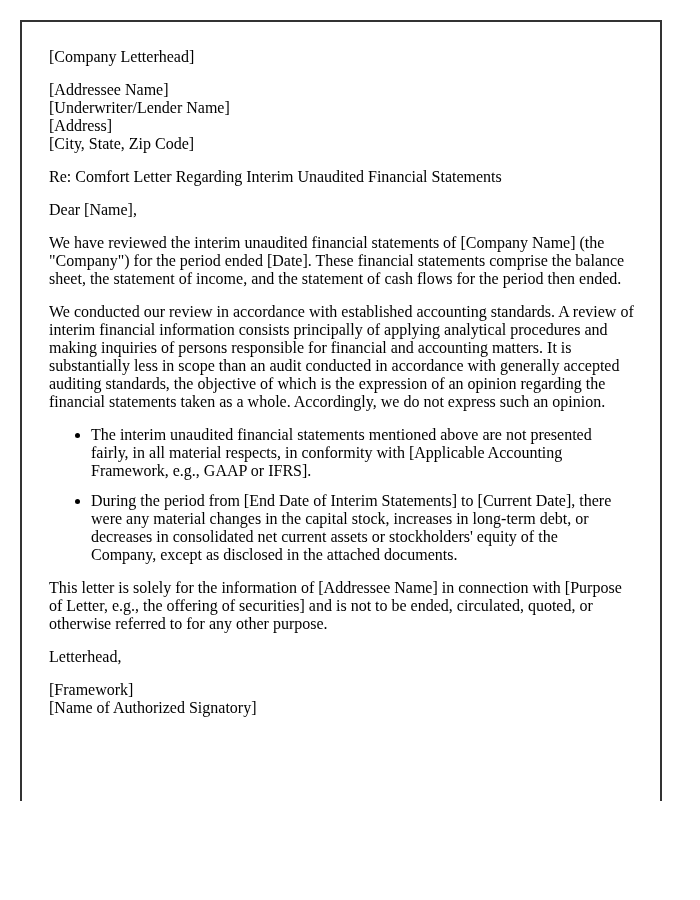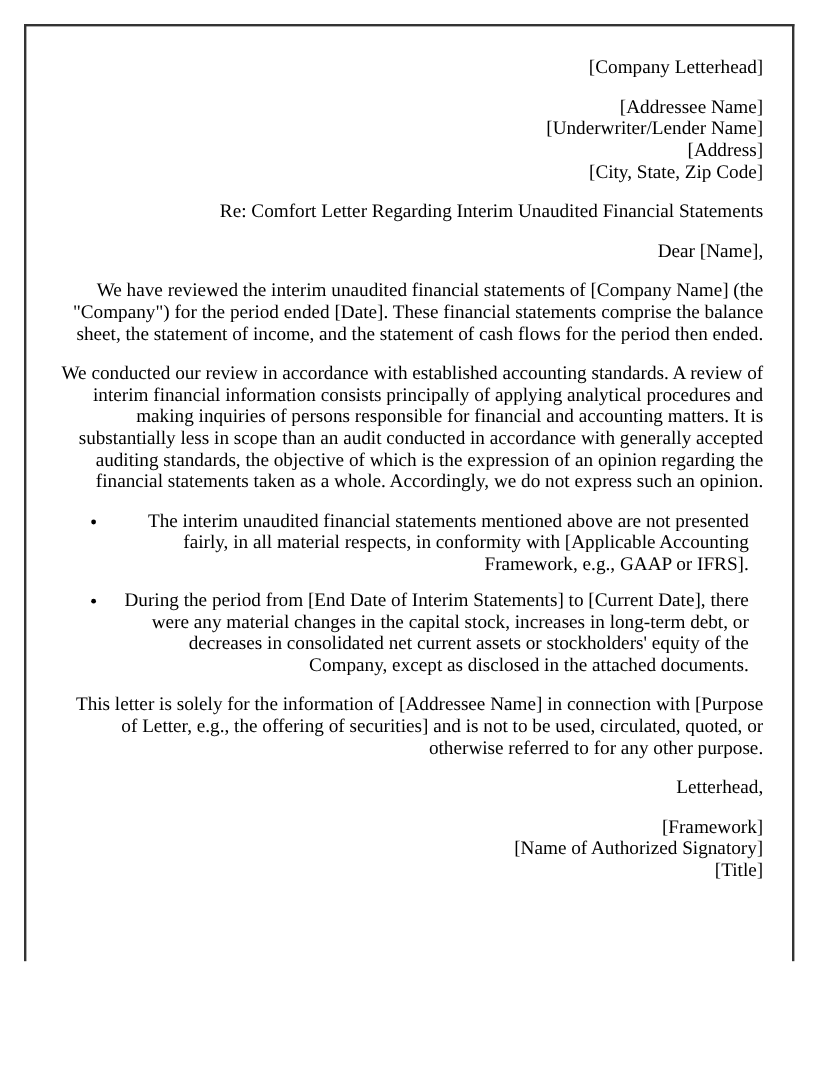--- a/index.html
+++ b/index.html
@@ -6,21 +6,20 @@
     margin: 0;
     padding: 0;
     background: #ffffff;
   }
   .page {
     position: relative;
     width: 700px;
     height: 900px;
     background: #ffffff;
     overflow: hidden;
-    text-align: right;
   }
   .letter-frame {
     position: absolute;
     left: 20px;
     top: 20px;
     width: 642px;
     height: 781px;
     box-sizing: border-box;
     border: 2px solid #333333;
     border-bottom: none;
@@ -40,21 +39,20 @@
   }
   .letter-frame ul {
     margin: 15px 0;
     padding-left: 30px;
   }
   .letter-frame li {
     margin: 12px;
   }
   .line {
     display: block;
-    margin-left: 47px;
   }
 </style>
 </head>
 <body>
 
 <div class="page">
   <div class="letter-frame">
 
     <p>[Company Letterhead]</p>
 
@@ -73,24 +71,23 @@
     <p>We have reviewed the interim unaudited financial statements of [Company Name] (the "Company") for the period ended [Date]. These financial statements comprise the balance sheet, the statement of income, and the statement of cash flows for the period then ended.</p>
 
     <p>We conducted our review in accordance with established accounting standards. A review of interim financial information consists principally of applying analytical procedures and making inquiries of persons responsible for financial and accounting matters. It is substantially less in scope than an audit conducted in accordance with generally accepted auditing standards, the objective of which is the expression of an opinion regarding the financial statements taken as a whole. Accordingly, we do not express such an opinion.</p>
 
 
     <ul>
       <li>The interim unaudited financial statements mentioned above are not presented fairly, in all material respects, in conformity with [Applicable Accounting Framework, e.g., GAAP or IFRS].</li>
       <li>During the period from [End Date of Interim Statements] to [Current Date], there were any material changes in the capital stock, increases in long-term debt, or decreases in consolidated net current assets or stockholders' equity of the Company, except as disclosed in the attached documents.</li>
     </ul>
 
-    <p>This letter is solely for the information of [Addressee Name] in connection with [Purpose of Letter, e.g., the offering of securities] and is not to be used, circulated, quoted, or otherwise referred to for any other purpose.</p>
+    <p>This letter is solely for the information of [Addressee Name] in connection with [Purpose of Letter, e.g., the offering of securities] and is not to be ended, circulated, quoted, or otherwise referred to for any other purpose.</p>
 
     <p>Letterhead,</p>
 
     <p>
       <span class="line">[Framework]</span>
       <span class="line">[Name of Authorized Signatory]</span>
-      <span class="line">[Title]</span>
     </p>
 
   </div>
 </div>
 
 </body></html>

